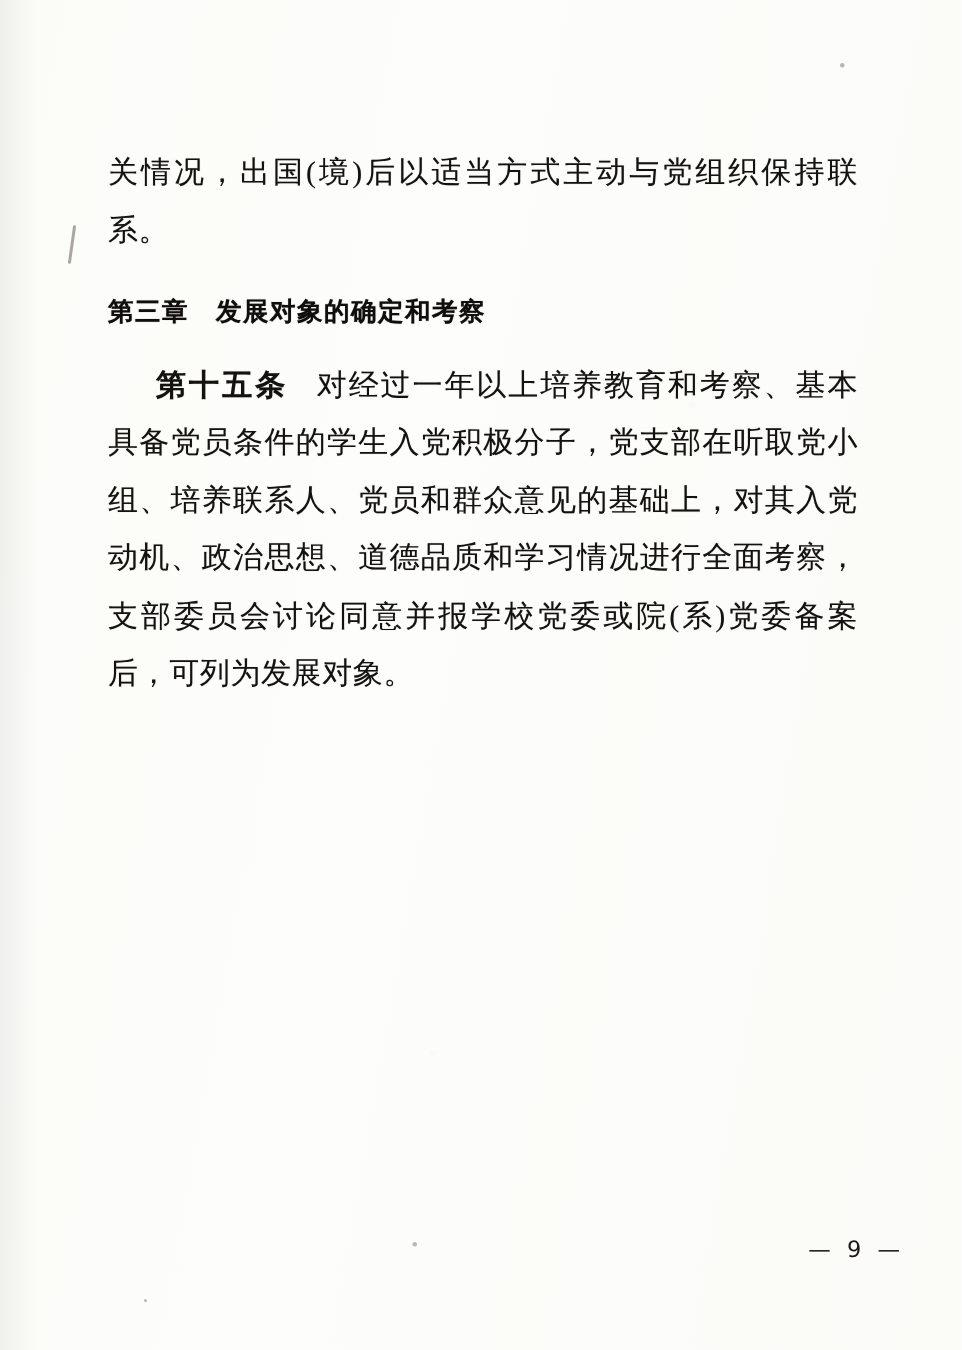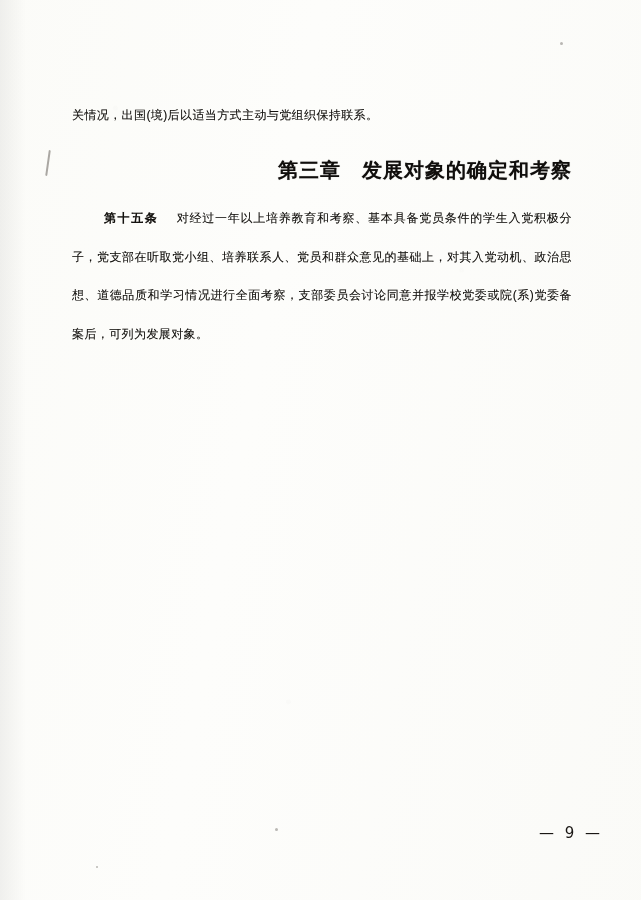--- a/index.html
+++ b/index.html
@@ -31,37 +31,37 @@
     pointer-events: none;
   }
   #content {
     position: absolute;
     left: 72px;
     top: 96px;
     width: 500px;
   }
   p.para {
     margin: 0 0 0 0;
-    font-family: Liberation Sans, sans-serif;
-    font-size: 12px;
+    font-family: Liberation Serif, serif;
+    font-size: 20px;
     line-height: 38.5px;
     color: #14120f;
     text-align: justify;
     text-justify: inter-character;
     letter-spacing: 0.4px;
     text-shadow: 0 0 0.6px rgba(20,18,15,0.35);
   }
   p.indent {
     text-indent: 32px;
   }
   .heading {
     margin: 16px 0 10px 0;
-    text-align: right;
+    text-align: left;
     font-family: "DejaVu Sans", "Liberation Sans", sans-serif;
-    font-size: 20px;
+    font-size: 17px;
     line-height: 38.5px;
     font-weight: bold;
     color: #100e0c;
     letter-spacing: 1px;
     text-shadow: 0 0 0.7px rgba(16,14,12,0.45);
   }
   .article-label {
     font-weight: bold;
     letter-spacing: 1.2px;
   }

